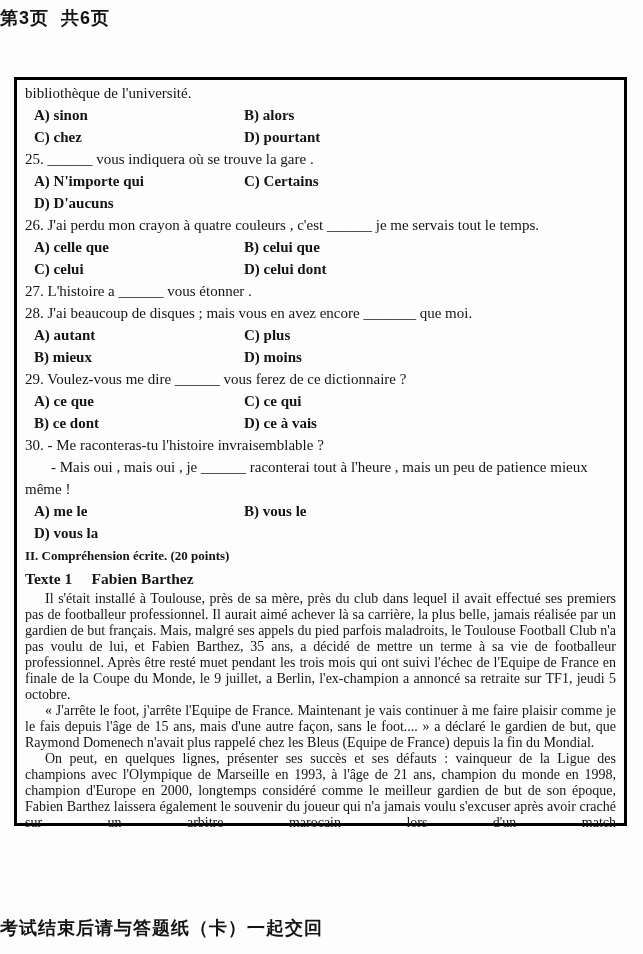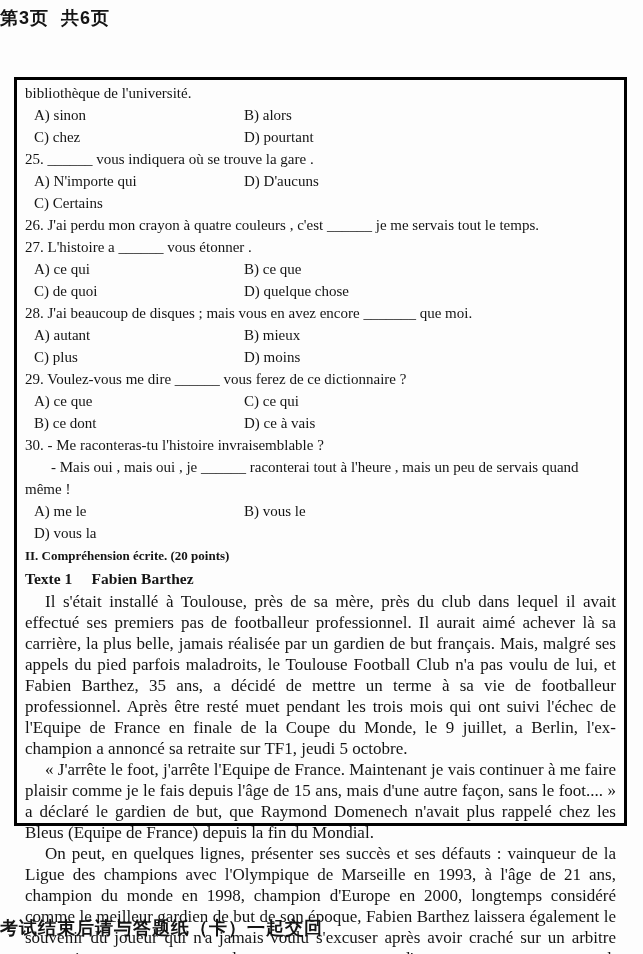--- a/index.html
+++ b/index.html
@@ -26,31 +26,32 @@
     background:#fdfdfd;
     margin-top:46px;
   }
   .mc-section { font-size:15px; line-height:22px; }
   .q-stem { white-space:nowrap; }
   .q-stem2 { text-indent:26px; }
   .q-opts {
     display:grid;
     grid-template-columns:210px 1fr;
     padding-left:9px;
+    font-weight:bold;
   }
   .opt { white-space:nowrap; }
   .section-heading {
     font-weight:bold; font-size:13px; line-height:23px;
   }
   .texte-title {
     font-weight:bold; font-size:15.5px; line-height:24px;
     text-align:left; white-space:pre;
   }
   .para {
-    margin:0; font-size:17px; line-height:21px;
+    margin:0; font-size:14px; line-height:16px;
     text-align:justify; text-indent:20px;
   }
   .para.stretch-last { text-align-last:justify; }
   .page-footer {
     position:absolute; bottom:14px; left:0; width:643px;
     text-align:left; font-weight:bold; font-size:18px;
     letter-spacing:1px;
     font-family:"Liberation Sans","DejaVu Sans",sans-serif;
   }
 </style>
@@ -70,62 +71,62 @@
         <span class="opt">B) alors</span>
         <span class="opt">C) chez</span>
         <span class="opt">D) pourtant</span>
       </div>
     </div>
 
     <div class="q-block">
       <div class="q-stem">25. ______ vous indiquera où se trouve la gare .</div>
       <div class="q-opts">
         <span class="opt">A) N'importe qui</span>
+        <span class="opt">C) Certains</span>
         <span class="opt">D) D'aucuns</span>
-        <span class="opt">C) Certains</span>
       </div>
     </div>
 
     <div class="q-block">
       <div class="q-stem">26. J'ai perdu mon crayon à quatre couleurs , c'est ______ je me servais tout le temps.</div>
+      <div class="q-opts">
+        <span class="opt">A) celle que</span>
+        <span class="opt">B) celui que</span>
+        <span class="opt">C) celui</span>
+        <span class="opt">D) celui dont</span>
+      </div>
     </div>
 
     <div class="q-block">
       <div class="q-stem">27. L'histoire a ______ vous étonner .</div>
-      <div class="q-opts">
-        <span class="opt">A) ce qui</span>
-        <span class="opt">B) ce que</span>
-        <span class="opt">C) de quoi</span>
-        <span class="opt">D) quelque chose</span>
-      </div>
     </div>
 
     <div class="q-block">
       <div class="q-stem">28. J'ai beaucoup de disques ; mais vous en avez encore _______ que moi.</div>
       <div class="q-opts">
         <span class="opt">A) autant</span>
+        <span class="opt">C) plus</span>
         <span class="opt">B) mieux</span>
-        <span class="opt">C) plus</span>
         <span class="opt">D) moins</span>
       </div>
     </div>
 
     <div class="q-block">
       <div class="q-stem">29. Voulez-vous me dire ______ vous ferez de ce dictionnaire ?</div>
       <div class="q-opts">
         <span class="opt">A) ce que</span>
         <span class="opt">C) ce qui</span>
         <span class="opt">B) ce dont</span>
         <span class="opt">D) ce à vais</span>
       </div>
     </div>
 
     <div class="q-block">
       <div class="q-stem">30. - Me raconteras-tu l'histoire invraisemblable ?</div>
-      <div class="q-stem2">- Mais oui , mais oui , je ______ raconterai tout à l'heure , mais un peu de servais quand même !</div>
+      <div class="q-stem2">- Mais oui , mais oui , je ______ raconterai tout à l'heure , mais un peu de patience mieux même !</div>
       <div class="q-opts">
         <span class="opt">A) me le</span>
         <span class="opt">B) vous le</span>
         <span class="opt">D) vous la</span>
       </div>
     </div>
 
   </div>
 
   <div class="section-heading">II. Compréhension écrite. (20 points)</div>

